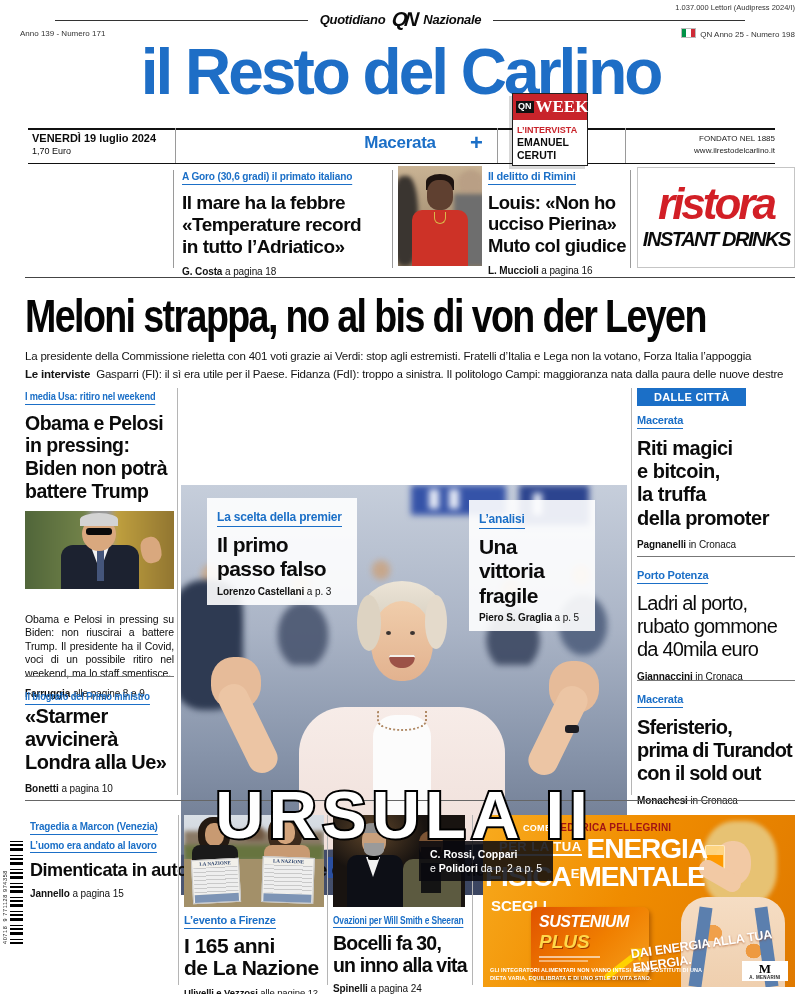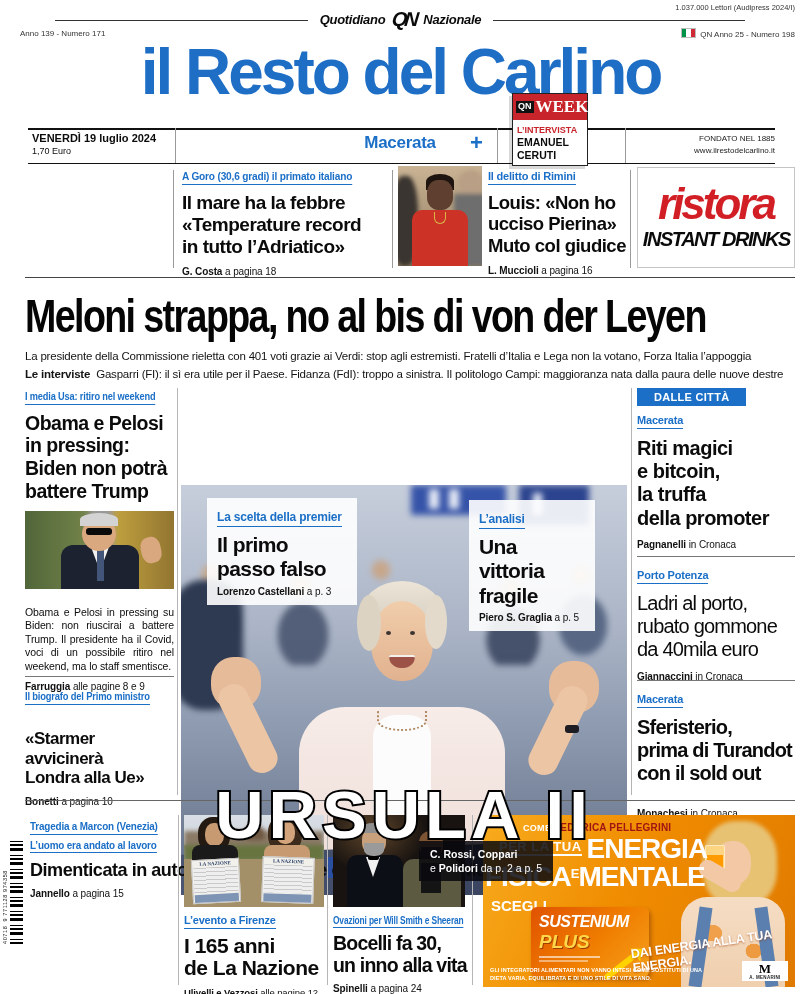--- a/index.html
+++ b/index.html
@@ -205,27 +205,27 @@
       <div class="abs blur3" style="left:-6px;top:-6px;width:70px;height:92px;background:linear-gradient(90deg,#4d6338,#74844a)"></div>
       <div class="abs blur3" style="left:88px;top:-6px;width:70px;height:92px;background:linear-gradient(90deg,#c2a23f,#8a6f2f)"></div>
       <div class="abs" style="left:36px;top:34px;width:78px;height:44px;background:#1c2230;border-radius:12px 12px 0 0"></div>
       <div class="abs" style="left:66px;top:36px;width:18px;height:24px;background:#f2f2f2;clip-path:polygon(0 0,100% 0,50% 100%)"></div>
       <div class="abs" style="left:72px;top:38px;width:7px;height:32px;background:#44557a"></div>
       <div class="abs" style="left:57px;top:6px;width:34px;height:34px;background:#d9a87e;border-radius:50%"></div>
       <div class="abs" style="left:55px;top:2px;width:38px;height:13px;background:#d3d3d3;border-radius:50% 50% 0 0"></div>
       <div class="abs" style="left:61px;top:17px;width:26px;height:7px;background:#0a0a0a;border-radius:3px"></div>
       <div class="abs" style="left:116px;top:26px;width:20px;height:26px;background:#d9a87e;border-radius:40%;transform:rotate(-12deg)"></div>
     </div>
-    <div style="font-size:10.5px;line-height:1.28;text-align:justify;margin-top:17px;letter-spacing:-0.1px">Obama e Pelosi in pressing su Biden: non riuscirai a battere Trump. Il presidente ha il Covid, voci di un possibile ritiro nel weekend, ma lo staff smentisce.</div>
+    <div style="font-size:10.5px;line-height:1.28;text-align:justify;margin-top:24px;letter-spacing:-0.1px">Obama e Pelosi in pressing su Biden: non riuscirai a battere Trump. Il presidente ha il Covid, voci di un possibile ritiro nel weekend, ma lo staff smentisce.</div>
     <div class="by" style="margin-top:8px"><b>Farruggia</b><span> alle pagine 8 e 9</span></div>
   </div>
   <div class="abs hr" style="left:25px;top:676px;width:149px;border-color:#777"></div>
   <div class="abs" style="left:25px;top:686px;width:149px">
     <span class="kick fit" style="transform:scaleX(.85)">Il biografo del Primo ministro</span>
-    <div class="hl pre" style="font-size:17px;margin-top:24px">«Starmer
+    <div class="hl pre" style="font-size:20px;margin-top:0">«Starmer
 avvicinerà
 Londra alla Ue»</div>
     <div class="by" style="margin-top:8px"><b>Bonetti</b><span> a pagina 10</span></div>
   </div>
   <div class="abs vr" style="left:177px;top:388px;height:407px;border-color:#b5b5b5"></div>
 
   <div class="abs photo" style="left:181px;top:385px;width:446px;height:410px;background:linear-gradient(180deg,#c6cedb 0%,#aab4c6 35%,#8794aa 65%,#66olive 100%);background:linear-gradient(180deg,#c6cedb 0%,#aab4c6 35%,#8794aa 65%,#5f6b82 100%)">
 
     <div class="abs blur3" style="left:230px;top:0;width:95px;height:30px;background:#3553a8"></div>
     <div class="abs blur3" style="left:338px;top:0;width:70px;height:40px;background:#2c448f"></div>
@@ -308,21 +308,21 @@
 rubato gommone
 da 40mila euro</div>
     <div class="by" style="margin-top:9px"><b>Giannaccini</b><span> in Cronaca</span></div>
   </div>
   <div class="abs hr" style="left:637px;top:680px;width:158px;border-color:#777"></div>
   <div class="abs" style="left:637px;top:689px;width:158px">
     <span class="kick">Macerata</span>
     <div class="hl pre" style="font-size:20px;margin-top:8px;letter-spacing:-0.8px">Sferisterio,
 prima di Turandot
 con il sold out</div>
-    <div class="by" style="margin-top:22px"><b>Monachesi</b><span> in Cronaca</span></div>
+    <div class="by" style="margin-top:9px"><b>Monachesi</b><span> in Cronaca</span></div>
   </div>
 
   <div class="abs hr" style="left:25px;top:800px;width:770px;border-color:#666"></div>
 
   <div class="abs barcode">
     <div class="bc-num"><span>40718</span>&nbsp;&nbsp;<span>9 771128 974358</span></div>
     <div class="bars"></div>
   </div>
 
   <div class="abs" style="left:30px;top:816px;width:144px">

